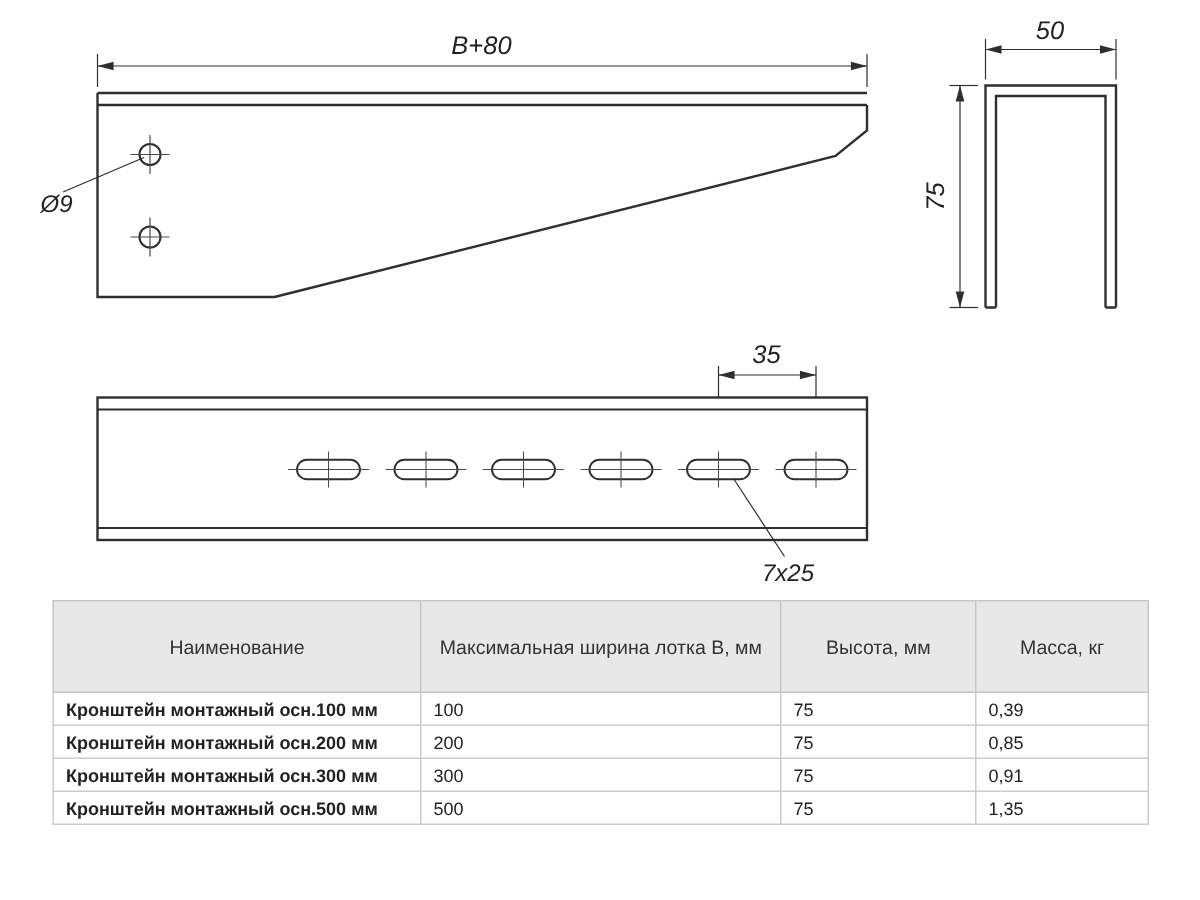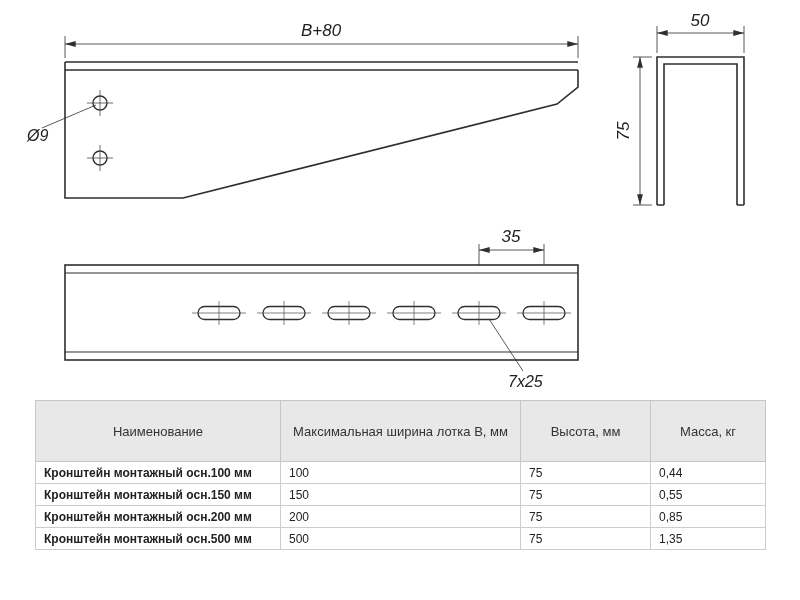--- a/index.html
+++ b/index.html
@@ -110,33 +110,33 @@
           <th>Максимальная ширина лотка B, мм</th>
           <th>Высота, мм</th>
           <th>Масса, кг</th>
         </tr>
     </thead>
     <tbody>
         <tr>
           <td class="cell-name">Кронштейн монтажный осн.100 мм</td>
           <td class="cell-center">100</td>
           <td class="cell-center">75</td>
-          <td class="cell-center">0,44</td>
-        </tr>
-        <tr>
-          <td class="cell-name">Кронштейн монтажный осн.150 мм</td>
-          <td class="cell-center">150</td>
-          <td class="cell-center">75</td>
-          <td class="cell-center">0,55</td>
+          <td class="cell-center">0,39</td>
         </tr>
         <tr>
           <td class="cell-name">Кронштейн монтажный осн.200 мм</td>
           <td class="cell-center">200</td>
           <td class="cell-center">75</td>
           <td class="cell-center">0,85</td>
+        </tr>
+        <tr>
+          <td class="cell-name">Кронштейн монтажный осн.300 мм</td>
+          <td class="cell-center">300</td>
+          <td class="cell-center">75</td>
+          <td class="cell-center">0,91</td>
         </tr>
         <tr>
           <td class="cell-name">Кронштейн монтажный осн.500 мм</td>
           <td class="cell-center">500</td>
           <td class="cell-center">75</td>
           <td class="cell-center">1,35</td>
         </tr>
       </tbody>
   </table>
 

